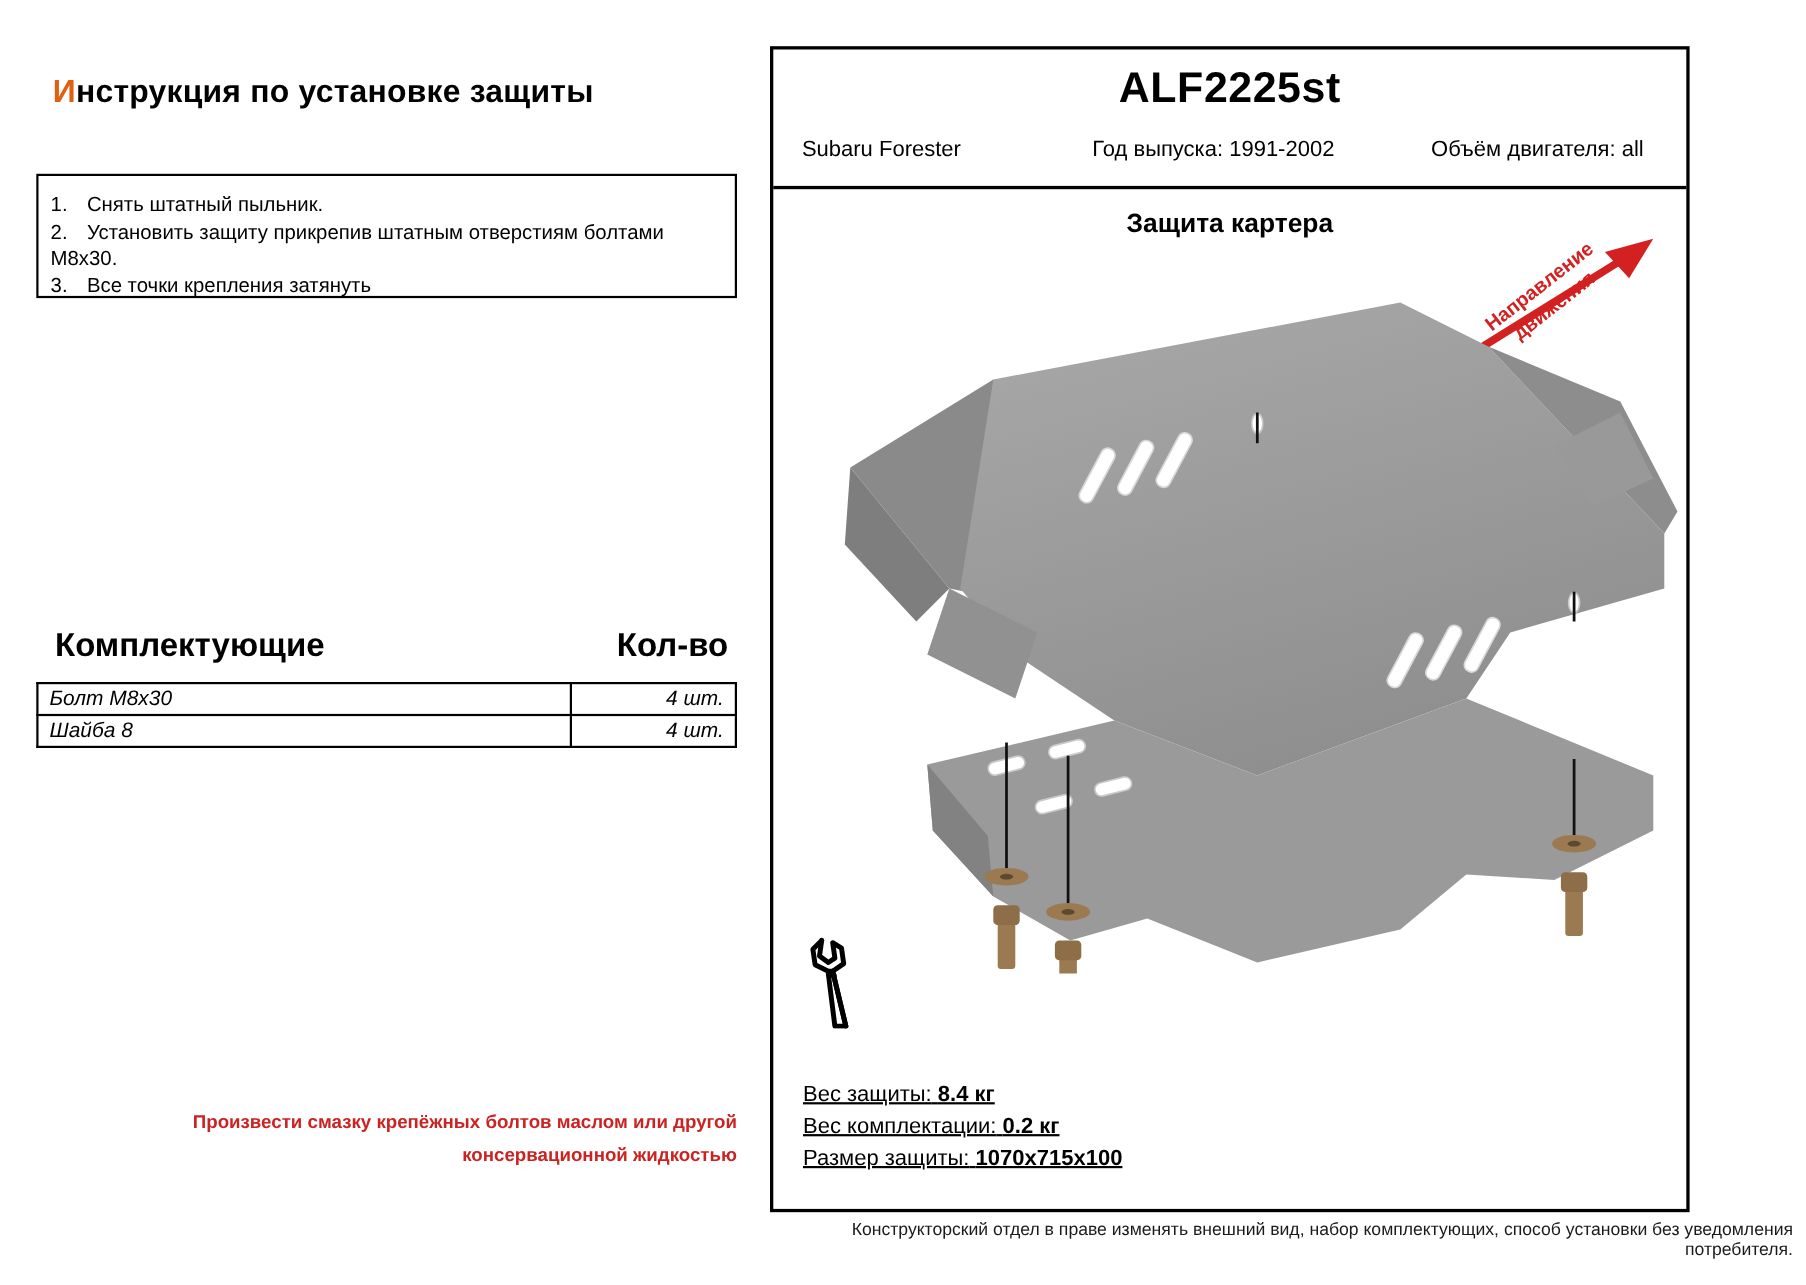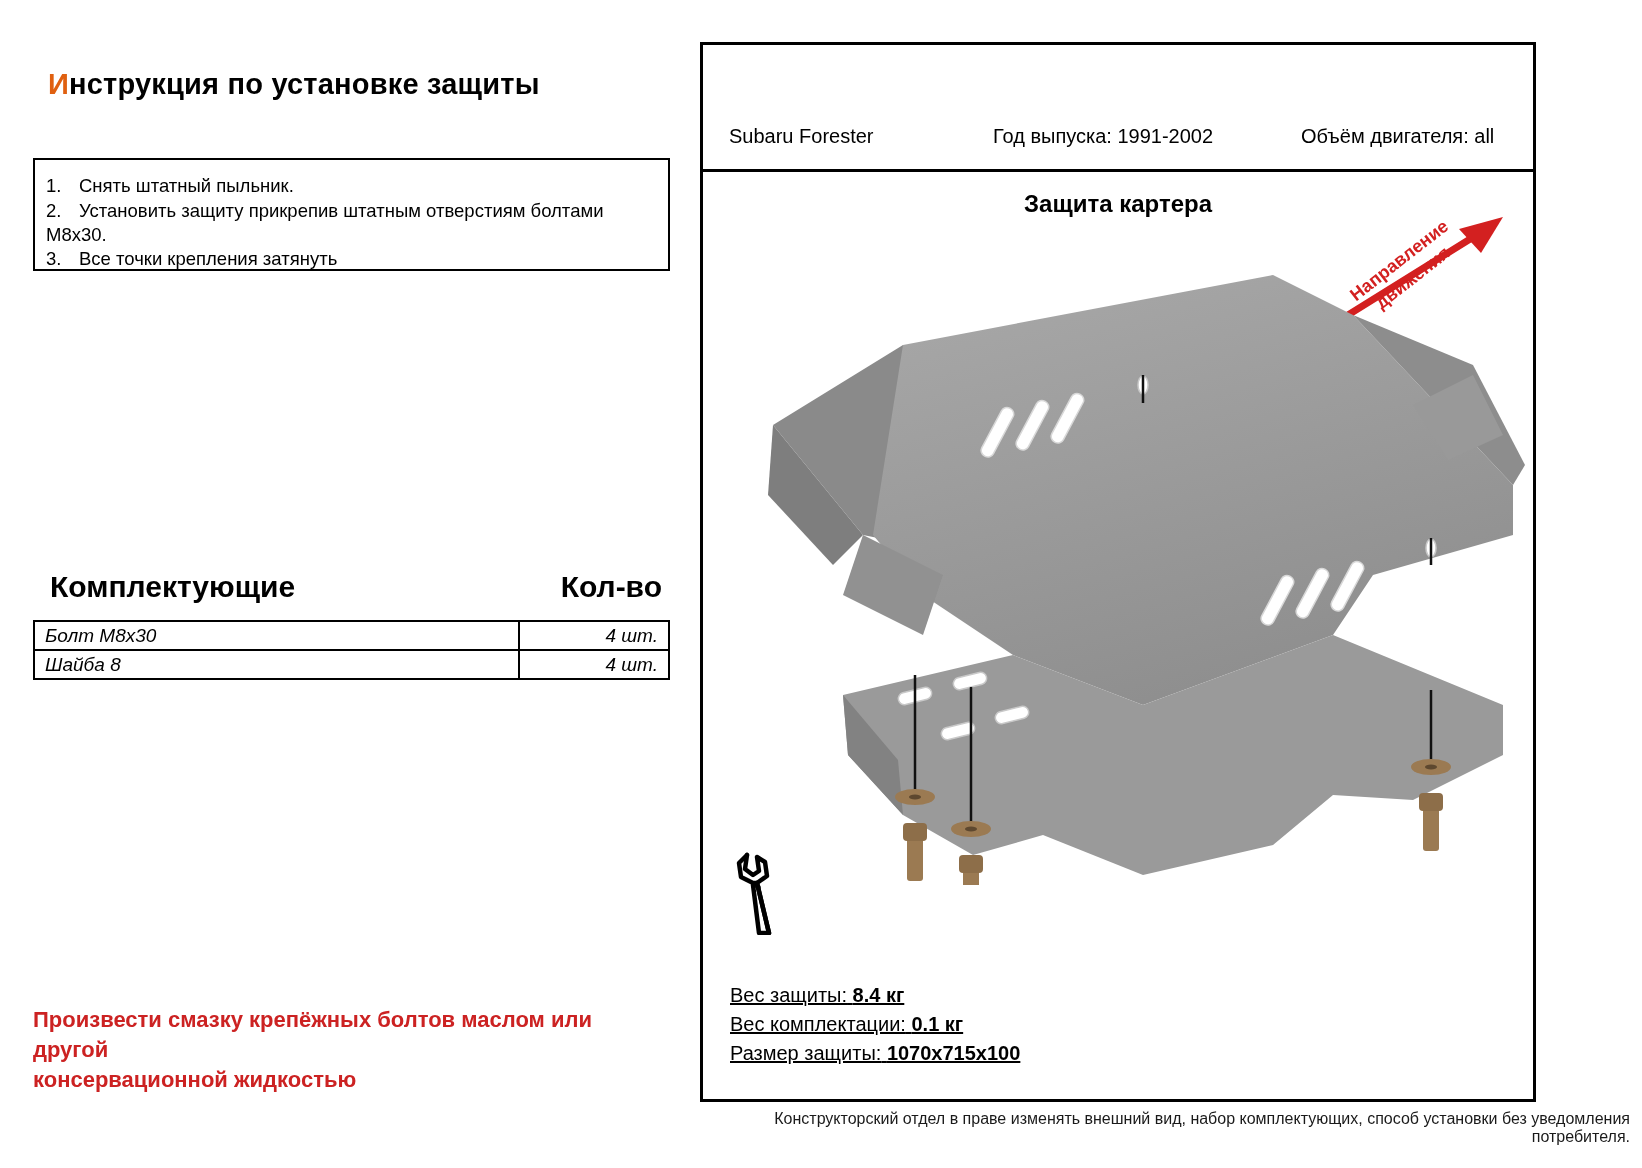--- a/index.html
+++ b/index.html
@@ -107,23 +107,23 @@
   #components-table td.qty {
     text-align: right;
     width: 150px;
   }
 
   #lubricate-note {
     position: absolute;
     left: 33px;
     top: 1005px;
     width: 637px;
-    text-align: left;
+    text-align: right;
     color: #cc2222;
-    font-size: 22px;
+    font-size: 17px;
     font-weight: bold;
     line-height: 30px;
   }
 
   
   #right-panel {
     position: absolute;
     left: 700px;
     top: 42px;
     width: 836px;
@@ -296,20 +296,21 @@
 
     <div id="lubricate-note">
       <div>Произвести смазку крепёжных болтов маслом или другой</div>
       <div>консервационной жидкостью</div>
     </div>
   </div>
 
   <div id="right-panel">
 
     <div id="header-band">
+      <div id="part-code">ALF2225st</div>
       <div id="vehicle-model">Subaru Forester</div>
       <div id="year-range">Год выпуска: 1991-2002</div>
       <div id="engine-volume">Объём двигателя: all</div>
     </div>
 
     <div id="product-name">Защита картера</div>
 
     <div id="direction-stamp">
       <svg id="direction-arrow" viewBox="0 0 230 160">
         <g stroke="#d32020" stroke-width="7" fill="#d32020">
@@ -426,21 +427,21 @@
       <circle cx="31" cy="42" r="2.6" fill="#000000"></circle>
     </svg>
 
     <div id="spec-list">
       <div class="spec-row">
         <span>Вес защиты:</span>
         <span class="spec-value">8.4 кг</span>
       </div>
       <div class="spec-row">
         <span>Вес комплектации:</span>
-        <span class="spec-value">0.1 кг</span>
+        <span class="spec-value">0.2 кг</span>
       </div>
       <div class="spec-row">
         <span>Размер защиты:</span>
         <span class="spec-value">1070x715x100</span>
       </div>
     </div>
   </div>
 
   <div id="footer-note">Конструкторский отдел в праве изменять внешний вид, набор комплектующих, способ установки без уведомления потребителя.</div>
 

